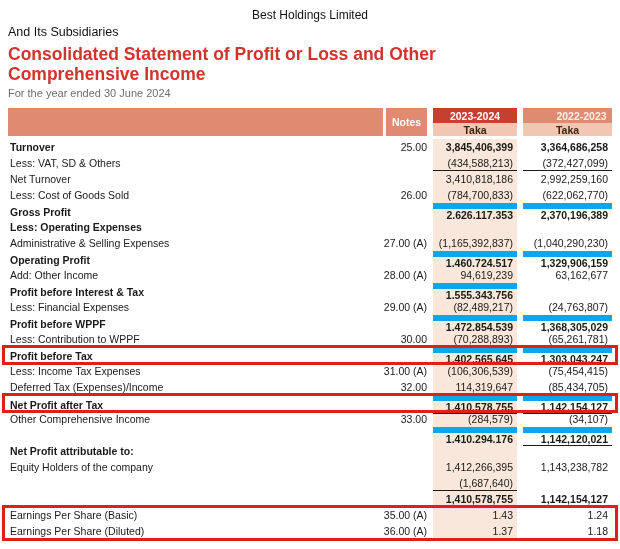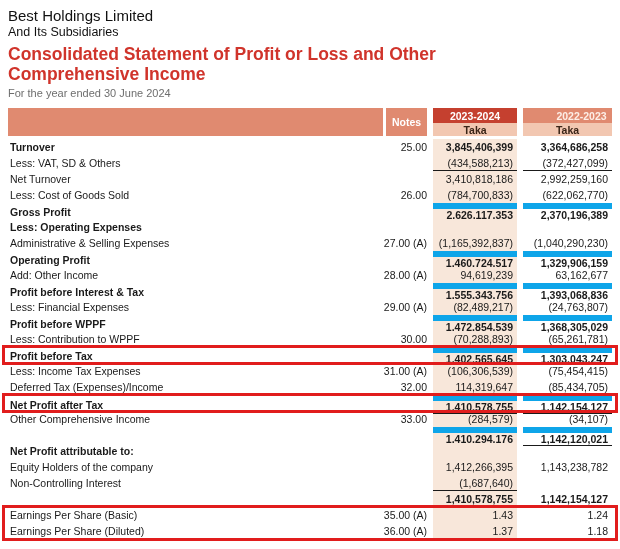--- a/index.html
+++ b/index.html
@@ -1,21 +1,21 @@
 <!DOCTYPE html>
 <html style="--title_red: #d0342b; --header_salmon: #e08a70; --header_red: #c5402f; --taka_bg: #f2c7b1; --taka_text: #3a2417; --col2024_bg: #f8e7da; --annotation_red: #e11d1d; --subtitle_gray: #6e6e6e;"><head>
 <meta charset="utf-8">
 <style>
   html,body { margin:0; padding:0; background:#fff; }
   .page {
     width:620px; height:549px; background:#fff; overflow:hidden;
     font-family:"Liberation Sans", sans-serif; color:#1a1a1a; position:relative;
   }
   .doc-header { padding:7px 8px 0 8px; }
-  .company-name { font-size:15px; line-height:17px; color:#111; }
+  .company-name { font-size:12px; line-height:17px; color:#111;text-align:center; }
   .subsidiaries { font-size:12.5px; line-height:17px; color:#111; }
   .statement-title {
     font-size:17.5px; line-height:20px; font-weight:700;
     color:var(--title_red,#d0342b); margin:3px 0 2px 0; max-width:545px;
   }
   .period { font-size:11px; line-height:15px; color:var(--subtitle_gray,#6e6e6e); }
 
   .fintable { margin:7px 8px 0 8px; }
   .grid7 {
     display:grid;
@@ -135,21 +135,20 @@
         <div class="grid7 trow">
           <div class="cell c-label">Add: Other Income</div>
           <div class="cell c-notes">28.00 (A)</div>
           <div class="cell c-v1">94,619,239</div>
           <div class="cell c-v2">63,162,677</div>
         </div>
         <div class="grid7 trow bold">
           <div class="cell c-label">Profit before Interest &amp; Tax</div>
           <div class="cell c-notes"></div>
           <div class="cell c-v1 tb">1,555,343,756</div>
-          <div class="cell c-v2 tb">1,393,068,836</div>
         </div>
         <div class="grid7 trow">
           <div class="cell c-label">Less: Financial Expenses</div>
           <div class="cell c-notes">29.00 (A)</div>
           <div class="cell c-v1">(82,489,217)</div>
           <div class="cell c-v2">(24,763,807)</div>
         </div>
         <div class="grid7 trow bold">
           <div class="cell c-label">Profit before WPPF</div>
           <div class="cell c-notes"></div>
@@ -207,21 +206,20 @@
           <div class="cell c-v1"></div>
           <div class="cell c-v2"></div>
         </div>
         <div class="grid7 trow">
           <div class="cell c-label">Equity Holders of the company</div>
           <div class="cell c-notes"></div>
           <div class="cell c-v1">1,412,266,395</div>
           <div class="cell c-v2">1,143,238,782</div>
         </div>
         <div class="grid7 trow">
-          <div class="cell c-label">Non-Controlling Interest</div>
           <div class="cell c-notes"></div>
           <div class="cell c-v1 bb">(1,687,640)</div>
         </div>
         <div class="grid7 trow bold">
           <div class="cell c-label"></div>
           <div class="cell c-notes"></div>
           <div class="cell c-v1 bb">1,410,578,755</div>
           <div class="cell c-v2 bb">1,142,154,127</div>
         </div>
         <div class="box-group">

